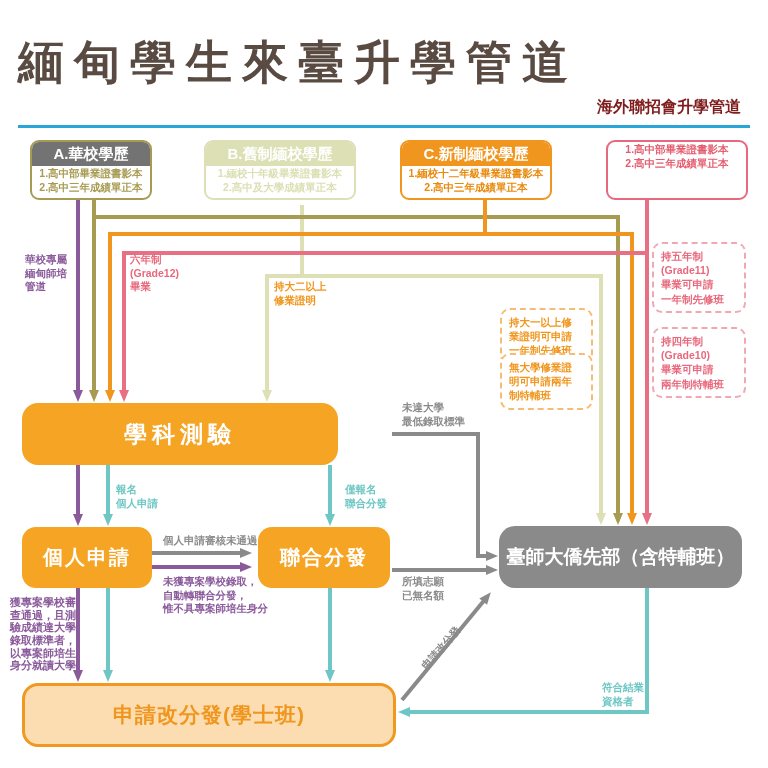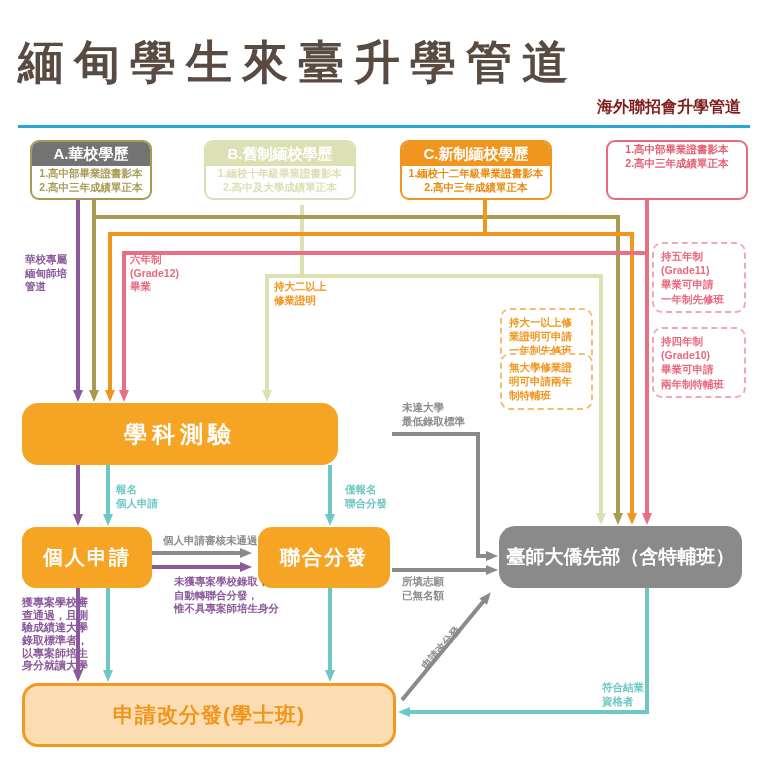--- a/index.html
+++ b/index.html
@@ -182,24 +182,24 @@
 畢業</div>
   <div class="label lab-orange" style="left:274px;top:280px;">持大二以上
 修業證明</div>
   <div class="label lab-gray" style="left:402px;top:401px;">未達大學
 最低錄取標準</div>
   <div class="label lab-teal" style="left:116px;top:483px;">報名
 個人申請</div>
   <div class="label lab-teal" style="left:336px;top:483px;margin-left:9px;">僅報名
 聯合分發</div>
   <div class="label lab-gray" style="left:163px;top:534px;">個人申請審核未通過</div>
-  <div class="label lab-purple" style="left:174px;top:575px;">未獲專案學校錄取，
+  <div class="label lab-purple" style="left:163px;top:575px;">未獲專案學校錄取，
 自動轉聯合分發，
 惟不具專案師培生身分</div>
-  <div class="label lab-purple" style="left:10px;top:596px;line-height:1.15;font-size:11px;margin-left:12px;">獲專案學校審
+  <div class="label lab-purple" style="left:10px;top:596px;line-height:1.15;font-size:11px;">獲專案學校審
 查通過，且測
 驗成績達大學
 錄取標準者，
 以專案師培生
 身分就讀大學</div>
   <div class="label lab-gray" style="left:402px;top:575px;">所填志願
 已無名額</div>
   <div class="label lab-gray label-reassign">申請改分發</div>
   <div class="label lab-teal" style="left:602px;top:681px;">符合結業
 資格者</div>

